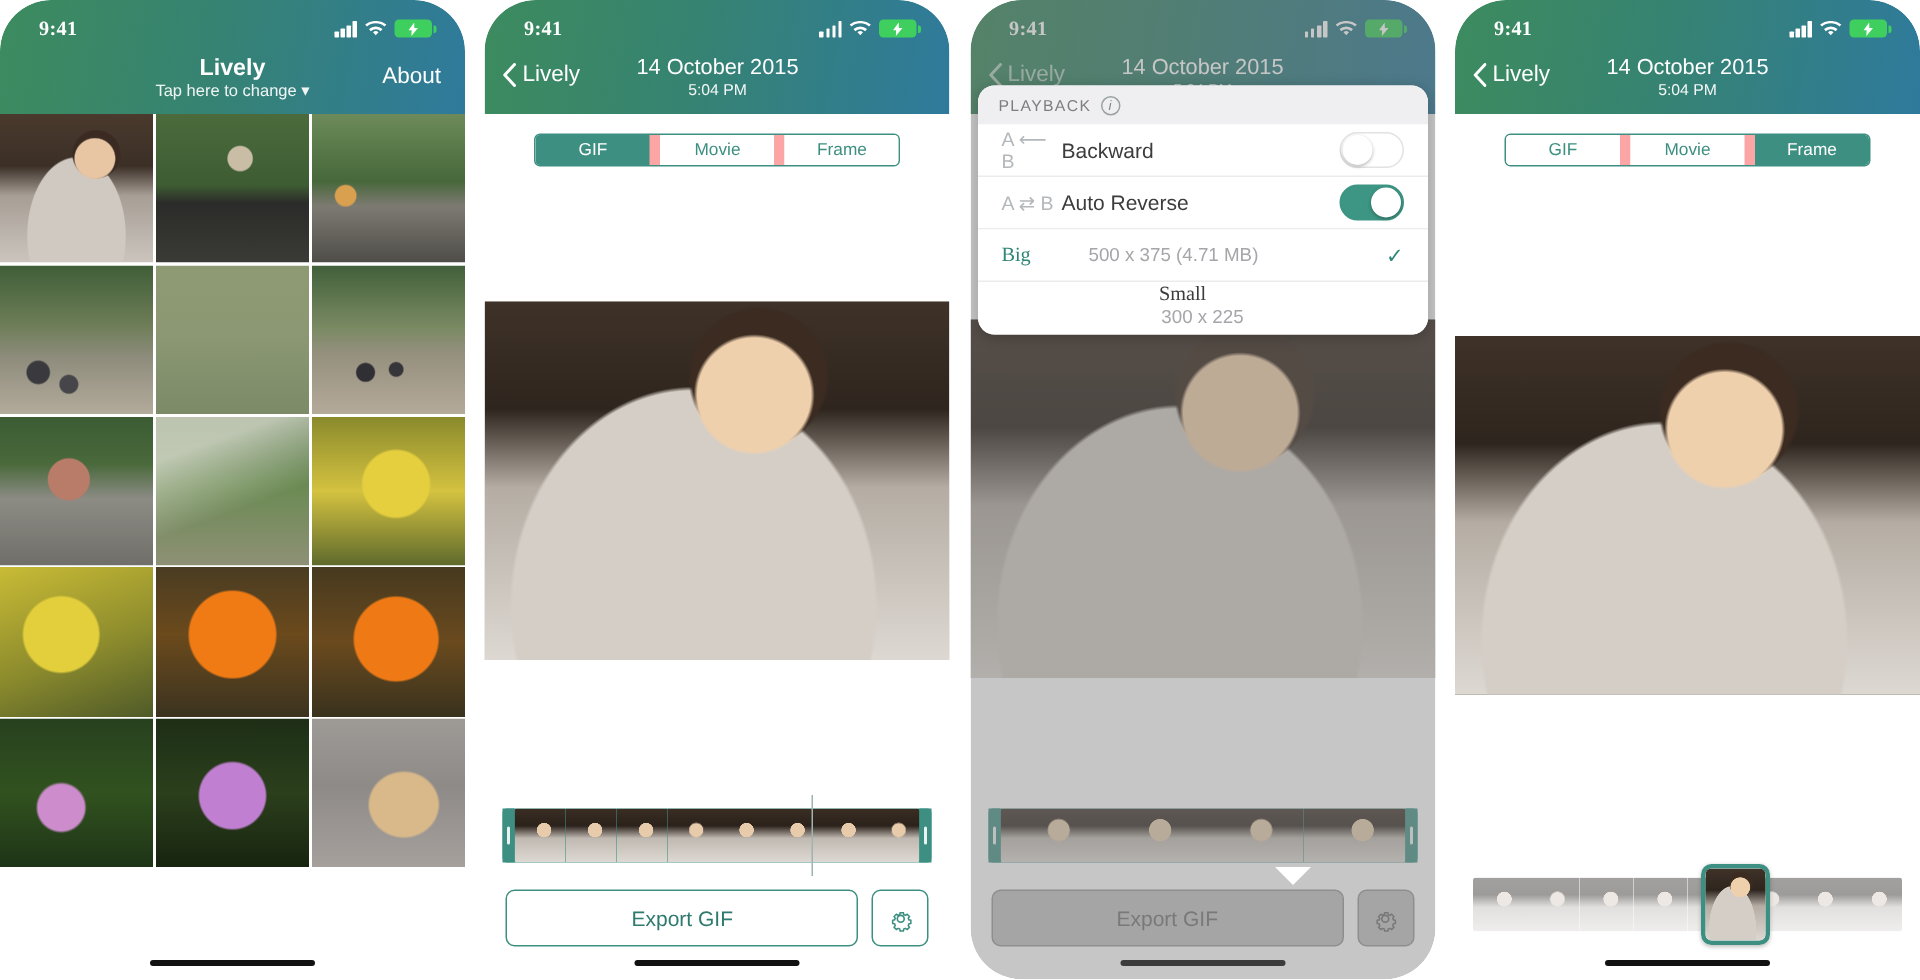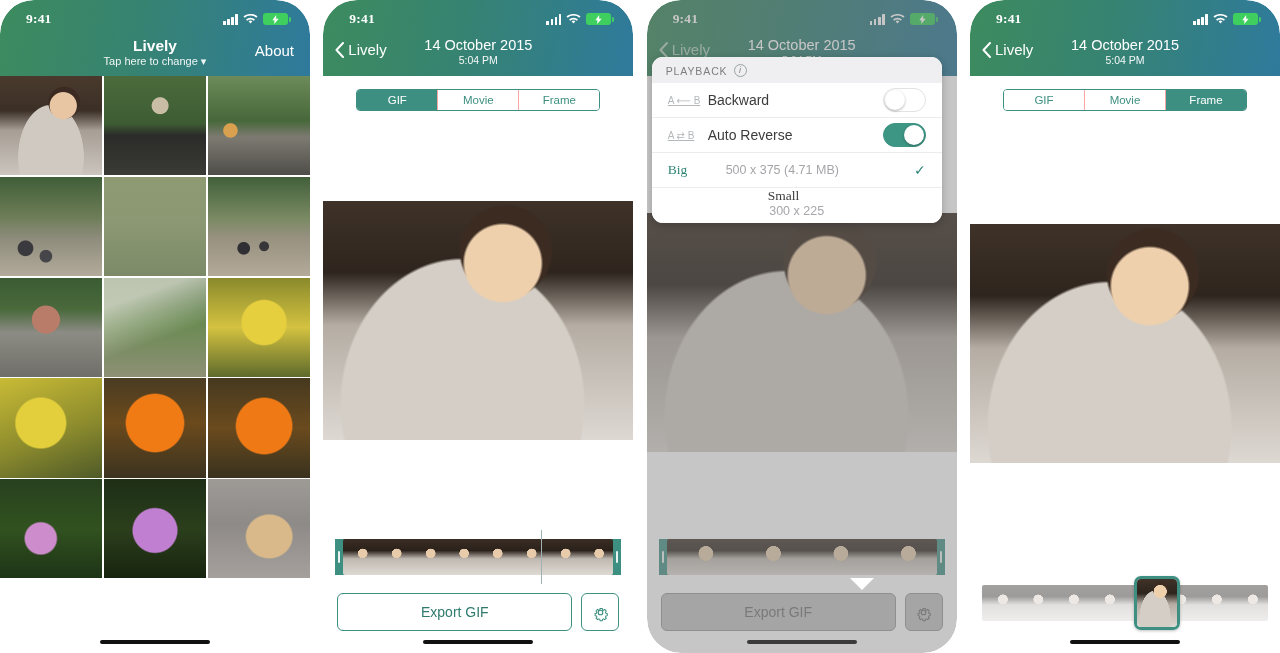--- a/index.html
+++ b/index.html
@@ -134,21 +134,21 @@
     border: 1px solid #3d8f81;
     border-radius: 4px;
     overflow: hidden;
     width: 244px; height: 22px;
   }
   .seg div {
     flex: 1;
     font-size: 11.5px;
     color: #3d8f81;
     display: flex; align-items: center; justify-content: center;
-    border-right: 1px solid #fca5a5;
+    border-right: 7px solid #fca5a5;
     background: #fff;
   }
   .seg div:last-child { border-right: none; }
   .seg div.active { background: #3d8f81; color: #fff; }
 
   .preview-wrap {
     flex: 1 1 auto;
     display: flex; align-items: center; justify-content: center;
     padding: 0;
   }
@@ -228,21 +228,21 @@
 
   
   .dim {
     position: absolute; inset: 0;
     background: rgba(120,120,120,.42);
     z-index: 20;
     border-radius: 34px;
   }
   .popover {
     position: absolute;
-    left: 5px; right: 15px; top: 57px;
+    left: 5px; right: 5px; top: 57px;
     background: #ffffff;
     border-radius: 11px;
     z-index: 30;
     box-shadow: 0 2px 10px rgba(0,0,0,.22);
     overflow: visible;
   }
   .pop-head {
     background: #efeff1;
     border-radius: 11px 11px 0 0;
     padding: 7px 14px 6px 14px;
@@ -255,22 +255,22 @@
     display: flex; align-items: center; justify-content: center; line-height: 1;
   }
   .prow {
     display: flex; align-items: center;
     padding: 0 16px;
     height: 35px;
     border-bottom: 1px solid #ececee;
     background: #fff;
   }
   .prow .ico {
-    width: 40px; font-size: 10px; color: #b4b8ba;
-    display: flex; align-items: center; gap: 2px; text-decoration: underline;
+    width: 40px; font-size: 13px; color: #b4b8ba;
+    display: flex; align-items: center; gap: 2px;
   }
   .prow .lbl { font-size: 14px; color: #3c3c3e; flex: 1; }
   .toggle {
     width: 43px; height: 24px; border-radius: 13px;
     position: relative; background: #fff; border: 1px solid #e2e2e4;
   }
   .toggle .knob {
     position: absolute; top: 1px; left: 1px;
     width: 20px; height: 20px; border-radius: 50%; background: #fff;
     box-shadow: 0 1px 2.5px rgba(0,0,0,.3);

